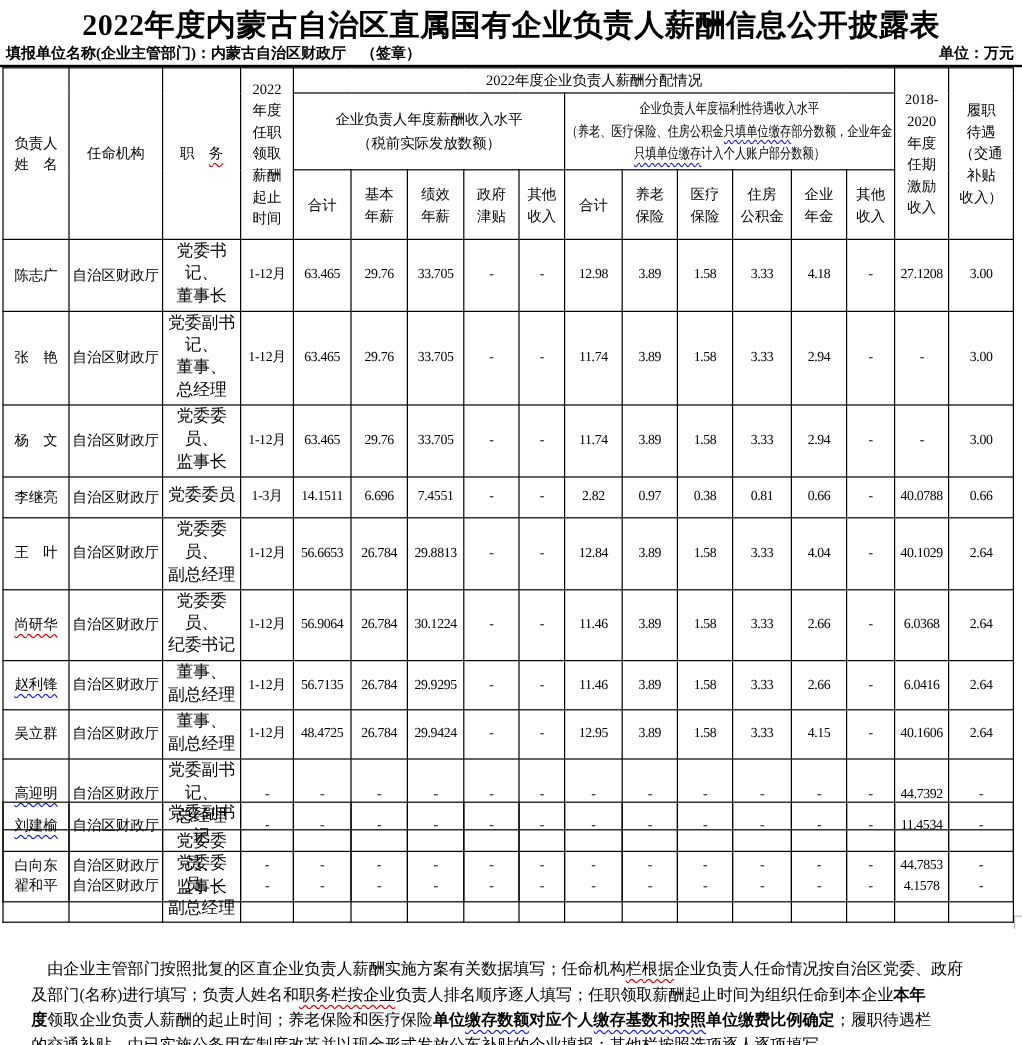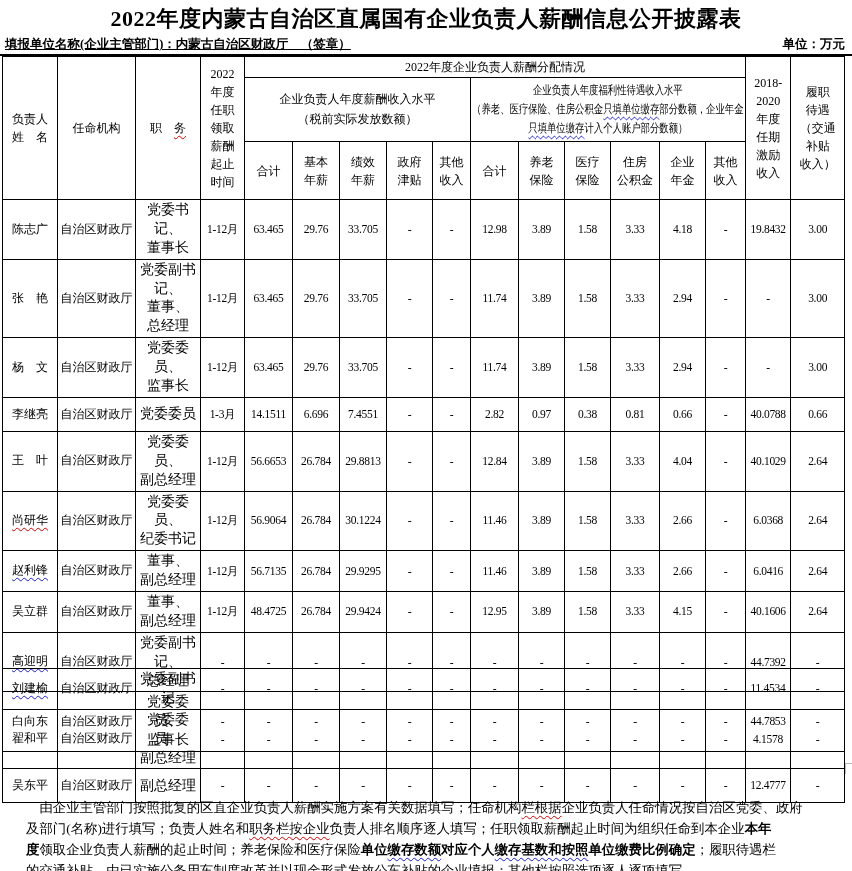--- a/index.html
+++ b/index.html
@@ -2,24 +2,24 @@
 <html><head>
 <meta charset="utf-8">
 <style>
   html,body{margin:0;padding:0;background:#fff;}
   .page{
     position:relative;width:852px;height:871px;background:#fff;color:#000;
     font-family:"Liberation Serif","DejaVu Serif",serif;overflow:hidden;
   }
   .doc-title{
     position:absolute;top:4px;left:0;width:100%;text-align:center;
-    font-size:22px;font-weight:bold;letter-spacing:0.5px;white-space:nowrap;
+    font-size:25px;font-weight:bold;letter-spacing:0.5px;white-space:nowrap;
   }
   .meta{position:absolute;top:36px;left:0;right:0;height:17px;font-size:12.5px;font-weight:bold;}
-  .meta-left{position:absolute;left:5px;top:0;white-space:nowrap;text-decoration:underline;}
+  .meta-left{position:absolute;left:5px;top:0;white-space:nowrap;}
   .meta-company{position:absolute;left:466px;top:0;white-space:nowrap;}
   .meta-unit{position:absolute;right:7px;top:0;white-space:nowrap;}
   .topline{position:absolute;top:54px;left:0;width:852px;height:2px;background:#000;}
 
   table{border-collapse:collapse;table-layout:fixed;position:absolute;left:2px;width:842px;font-size:12px;}
   #t1{top:56px;}
   #t2{top:668px;border-radius:30px;}
   th,td{border:1px solid #000;text-align:center;vertical-align:middle;
     padding:1px;font-weight:normal;overflow:hidden;line-height:1.3;}
   .pre{white-space:pre-line;}
@@ -158,21 +158,21 @@
           <td data-name="cell-value">29.76</td>
           <td data-name="cell-value">33.705</td>
           <td data-name="cell-value">-</td>
           <td data-name="cell-value">-</td>
           <td data-name="cell-value">12.98</td>
           <td data-name="cell-value">3.89</td>
           <td data-name="cell-value">1.58</td>
           <td data-name="cell-value">3.33</td>
           <td data-name="cell-value">4.18</td>
           <td data-name="cell-value">-</td>
-          <td data-name="cell-value">19.8432</td>
+          <td data-name="cell-value">27.1208</td>
           <td data-name="cell-value">3.00</td>
         </tr>
         <tr data-name="table-row">
           <td data-name="cell-name">张　艳</td>
           <td data-name="cell-agency">自治区财政厅</td>
           <td data-name="cell-position" class="pre">党委副书记、
 董事、
 总经理</td>
           <td data-name="cell-period">1-12月</td>
           <td data-name="cell-value">63.465</td>
@@ -404,39 +404,20 @@
           <td data-name="cell-value">-</td>
           <td data-name="cell-value">-</td>
           <td data-name="cell-value">-</td>
           <td data-name="cell-value">-</td>
           <td data-name="cell-value">-</td>
           <td data-name="cell-value">-</td>
           <td data-name="cell-value">-</td>
           <td data-name="cell-value">4.1578</td>
           <td data-name="cell-value">-</td>
         </tr>
-        <tr data-name="table-row">
-          <td data-name="cell-name">吴东平</td>
-          <td data-name="cell-agency">自治区财政厅</td>
-          <td data-name="cell-position" class="pre">副总经理</td>
-          <td data-name="cell-period">-</td>
-          <td data-name="cell-value">-</td>
-          <td data-name="cell-value">-</td>
-          <td data-name="cell-value">-</td>
-          <td data-name="cell-value">-</td>
-          <td data-name="cell-value">-</td>
-          <td data-name="cell-value">-</td>
-          <td data-name="cell-value">-</td>
-          <td data-name="cell-value">-</td>
-          <td data-name="cell-value">-</td>
-          <td data-name="cell-value">-</td>
-          <td data-name="cell-value">-</td>
-          <td data-name="cell-value">12.4777</td>
-          <td data-name="cell-value">-</td>
-        </tr>
       </tbody>
   </table>
 
   <div class="corner-mark" data-name="page-corner-mark"></div>
 
   <p class="footnote" data-name="footnote"><span data-name="text-segment">由企业主管部门按照批复的区直企业负责人薪酬实施方案有关数据填写；任命机构</span><span class="wavy-red" data-name="text-segment">栏根据</span><span data-name="text-segment">企业负责人任命情况按自治区党委、政府
 及部门(名称)进行填写；负责人姓名和</span><span class="wavy-red" data-name="text-segment">职务栏按企业</span><span data-name="text-segment">负责人排名顺序逐人填写；任职领取薪酬起止时间为组织任命到本企业</span><span class="seg-bold" data-name="text-segment">本年
 度</span><span data-name="text-segment">领取企业负责人薪酬的起止时间；养老保险和医疗保险</span><span class="seg-bold" data-name="text-segment">单位</span><span class="seg-bold wavy-blue" data-name="text-segment">缴存数额</span><span class="seg-bold" data-name="text-segment">对应个人</span><span class="seg-bold wavy-blue" data-name="text-segment">缴存基数和按照</span><span class="seg-bold" data-name="text-segment">单位缴费比例确定</span><span data-name="text-segment">；履职待遇栏
 的交通补贴，由已实施公务用车制度改革并以现金形式发放公车补贴的企业填报；其他栏</span><span class="wavy-blue" data-name="text-segment">按照选项</span><span data-name="text-segment">逐人逐项填写。</span></p>
 

